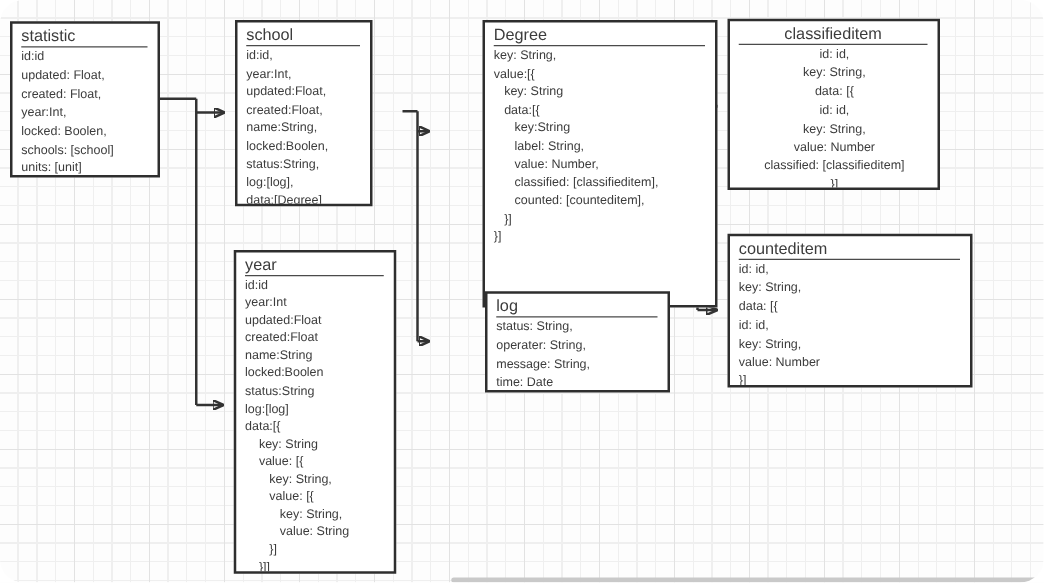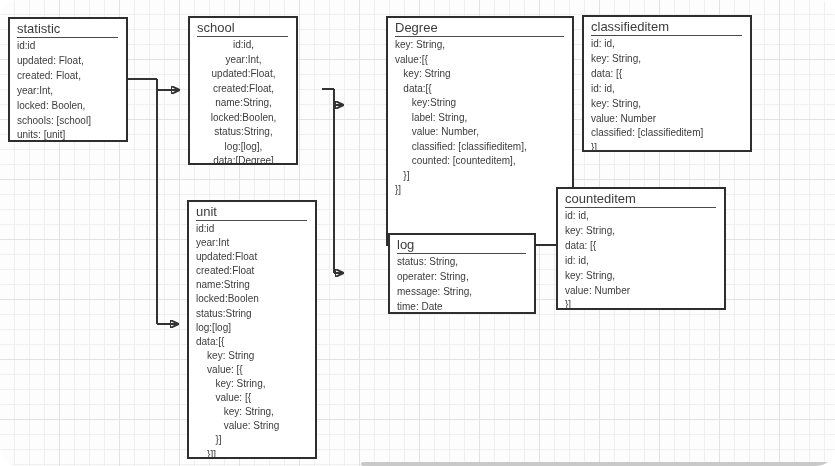--- a/index.html
+++ b/index.html
@@ -82,21 +82,21 @@
 updated: Float,
 created: Float,
 year:Int,
 locked: Boolen,
 schools: [school]
 units: [unit]</div>
   </div>
 
   <div class="entity" style="left:188px;top:16px;width:110px;height:149px;">
     <span class="entity-title">school</span>
-    <div class="entity-fields" style="line-height:14.55px;text-align:center;">id:id,
+    <div class="entity-fields" style="line-height:14.55px;">id:id,
 year:Int,
 updated:Float,
 created:Float,
 name:String,
 locked:Boolen,
 status:String,
 log:[log],
 data:[Degree]</div>
   </div>
 
@@ -108,45 +108,45 @@
    data:[{
       key:String
       label: String,
       value: Number,
       classified: [classifieditem],
       counted: [counteditem],
    }]
 }]</div>
   </div>
 
-  <div class="entity" style="left:582px;top:15px;width:170px;height:137px;">
+  <div class="entity" style="left:582px;top:15px;width:170px;height:137px;text-align:center;">
     <span class="entity-title">classifieditem</span>
     <div class="entity-fields">id: id,
 key: String,
 data: [{
 id: id,
 key: String,
 value: Number
 classified: [classifieditem]
 }]</div>
   </div>
 
-  <div class="entity" style="left:556px;top:187px;width:170px;height:123px;">
+  <div class="entity" style="left:582px;top:187px;width:196px;height:123px;">
     <span class="entity-title">counteditem</span>
     <div class="entity-fields">id: id,
 key: String,
 data: [{
 id: id,
 key: String,
 value: Number
 }]</div>
   </div>
 
   <div class="entity" style="left:187px;top:200px;width:130px;height:259px;">
-    <span class="entity-title">unit</span>
+    <span class="entity-title">year</span>
     <div class="entity-fields" style="line-height:14.1px;">id:id
 year:Int
 updated:Float
 created:Float
 name:String
 locked:Boolen
 status:String
 log:[log]
 data:[{
     key: String

